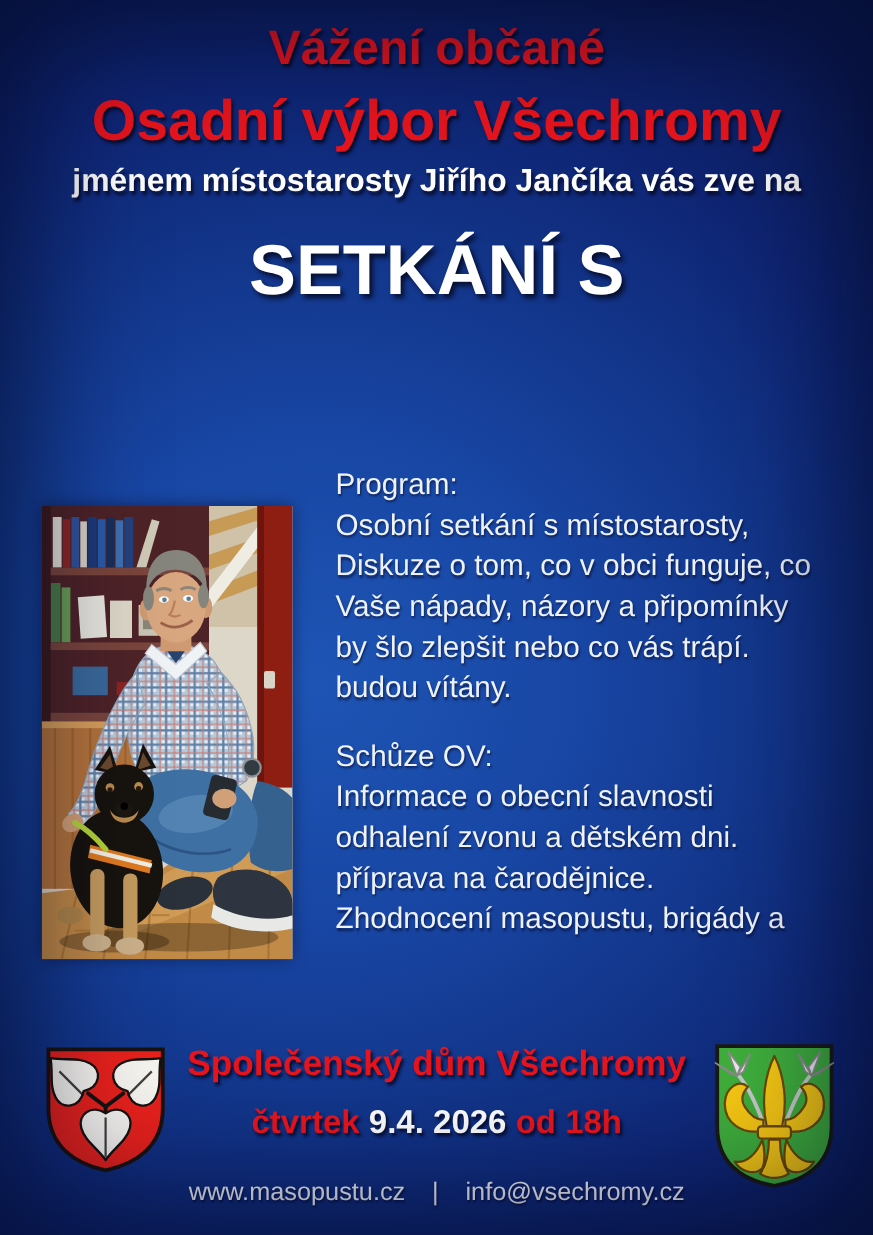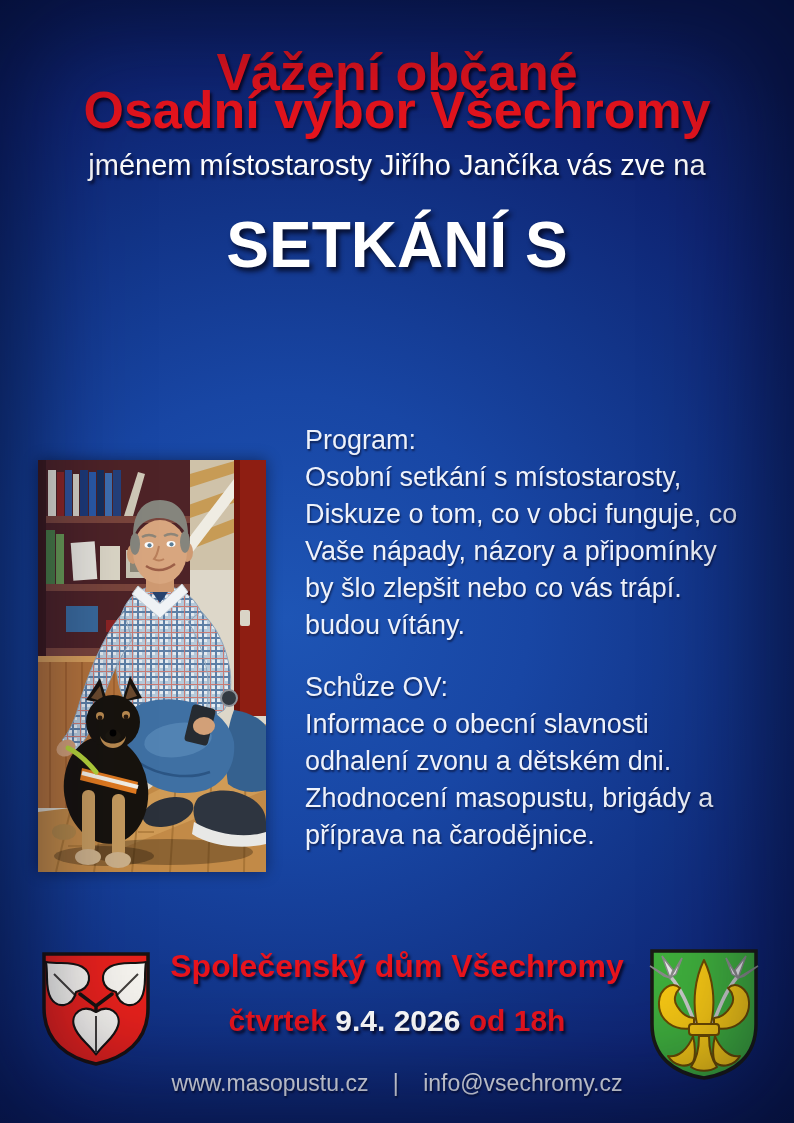--- a/index.html
+++ b/index.html
@@ -6,23 +6,23 @@
   .poster{
     position:relative;width:794px;height:1123px;margin:0 auto;overflow:hidden;
     font-family:"Liberation Sans",sans-serif;
     background:radial-gradient(ellipse 760px 700px at 36% 55%,
       #1e55b5 0%, #1846a4 32%, #123488 58%, #0f2574 78%, #0c1b58 100%);
   }
   .vignette{position:absolute;inset:0;box-shadow:inset 0 0 110px 28px rgba(2,6,32,.6);pointer-events:none;}
   .center{position:absolute;left:0;right:0;text-align:center;}
   .red-head{color:#e8141d;font-weight:bold;line-height:1.02;
     text-shadow:2px 3px 3px rgba(6,8,34,.9);}
-  .t1{top:46px;font-size:52px;}
+  .t1{top:22px;font-size:44px;}
   .t2{top:84px;font-size:52px;}
-  .subtitle{top:149px;font-size:29px;font-weight:normal;color:#fdfdfd;
+  .subtitle{top:149px;font-size:29px;font-weight:bold;color:#fdfdfd;
     text-shadow:2px 3px 3px rgba(6,8,34,.85);}
   .big{color:#ffffff;font-weight:bold;font-size:64px;letter-spacing:0px;
     text-shadow:3px 4px 5px rgba(5,8,30,.85);}
   .big1{top:208px;}
   .big2{top:318px;}
   .photo{position:absolute;left:38px;top:460px;width:228px;height:412px;
     box-shadow:0 0 14px rgba(0,0,10,.45);}
   .photo svg{display:block;}
   .textcol{position:absolute;left:305px;top:422px;width:478px;color:#eef2fb;
     font-size:27px;line-height:37px;text-shadow:1px 2px 2px rgba(6,8,34,.6);}
@@ -188,22 +188,22 @@
       <div>Osobní setkání s místostarosty,</div>
       <div>Diskuze o tom, co v obci funguje, co</div>
       <div>Vaše nápady, názory a připomínky</div>
       <div>by šlo zlepšit nebo co vás trápí.</div>
       <div>budou vítány.</div>
     </div>
     <div class="block2">
       <div>Schůze OV:</div>
       <div>Informace o obecní slavnosti</div>
       <div>odhalení zvonu a dětském dni.</div>
+      <div>příprava na čarodějnice.</div>
       <div>Zhodnocení masopustu, brigády a</div>
-      <div>příprava na čarodějnice.</div>
     </div>
   </div>
 
   <div class="emblem emblem-left">
     <svg width="120" height="120" viewBox="0 0 120 120">
       <path d="M8,6 H112 V60 C112,94 88,110 60,116 C32,110 8,94 8,60 Z" fill="#e8211c" stroke="#1a1210" stroke-width="3.5"></path>
       <path d="M60,80 L60,58 L44,46 M60,58 L76,46" stroke="#161210" stroke-width="3.5" fill="none" stroke-linecap="round"></path>
       <g fill="#f6f4ef" stroke="#161210" stroke-width="2.5" stroke-linejoin="round">
         <path transform="translate(60,64) scale(0.85)" d="M0,0 C-16,-10 -30,2 -26,16 C-22,30 -10,36 0,50 C10,36 22,30 26,16 C30,2 16,-10 0,0 Z"></path>
         <path transform="translate(40,44) rotate(135) scale(0.85)" d="M0,0 C-16,-10 -30,2 -26,16 C-22,30 -10,36 0,50 C10,36 22,30 26,16 C30,2 16,-10 0,0 Z"></path>

